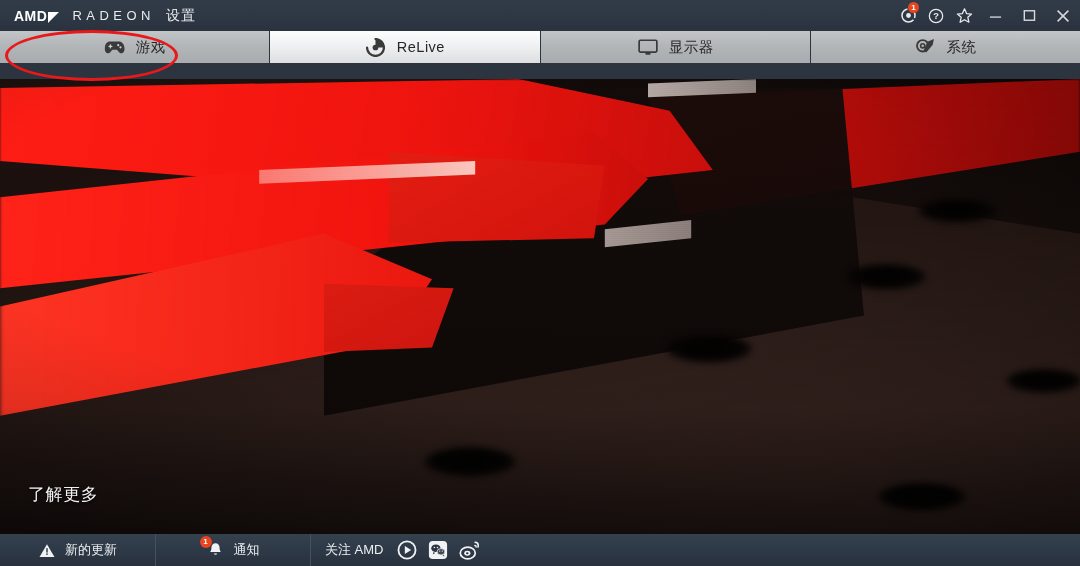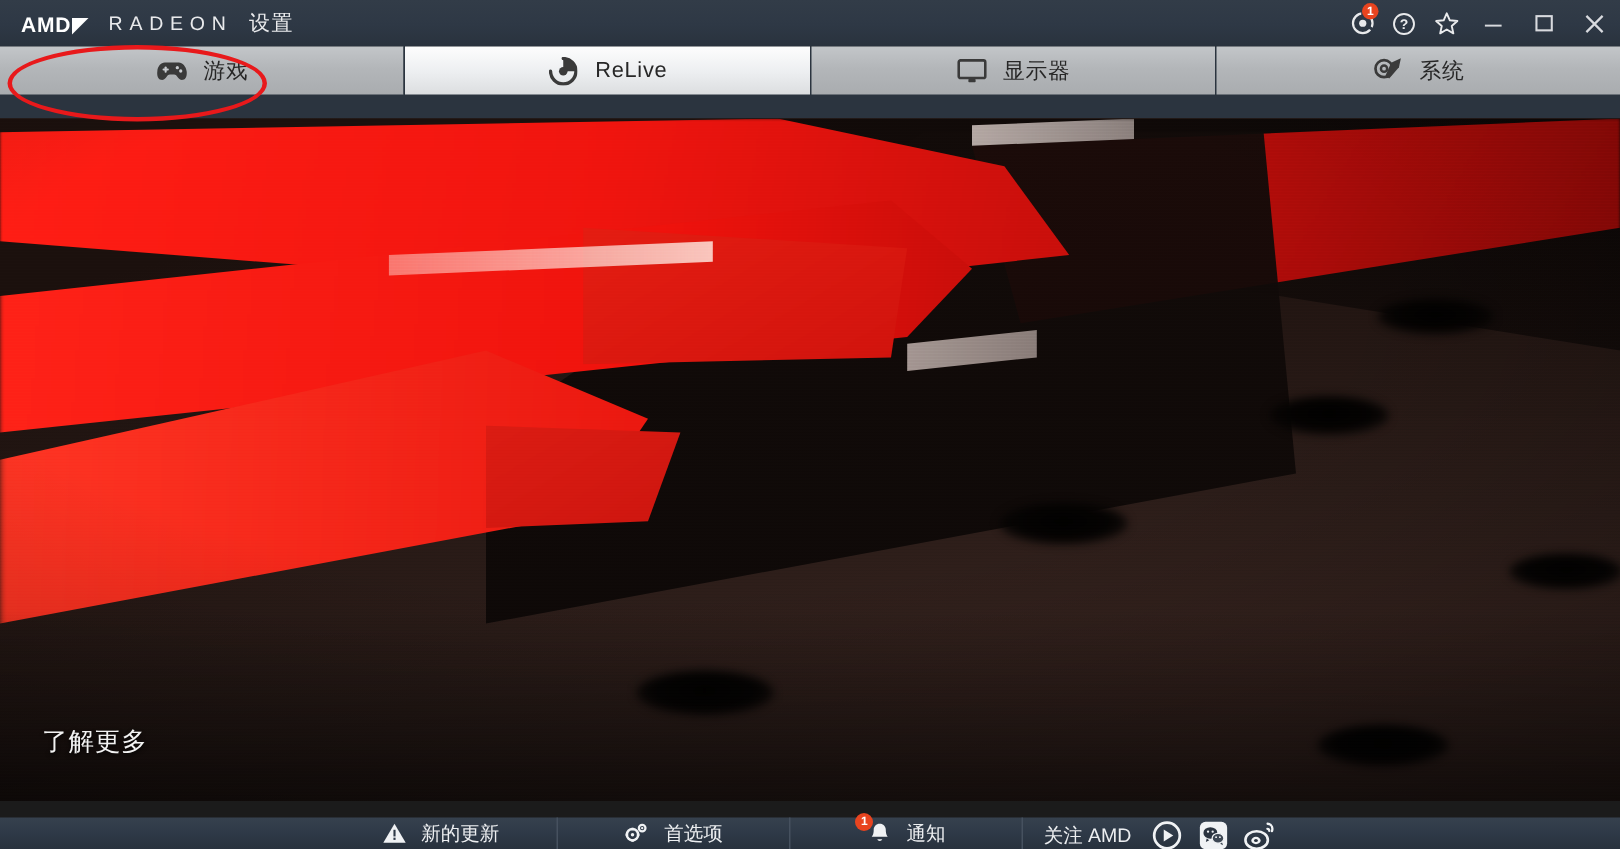--- a/index.html
+++ b/index.html
@@ -169,24 +169,23 @@
   }
 
   .learn-more {
     position:absolute; left:28px; bottom:28px;
     color:#f2f2f2; font-size:17px; letter-spacing:.6px;
     text-shadow:0 1px 3px rgba(0,0,0,.85); cursor:default;
   }
 
   
   .bottombar {
-    position:absolute; bottom:0; left:0; width:1080px; height:21px;
+    position:absolute; bottom:0; left:0; width:1080px; height:32px;
     display:flex; align-items:stretch;
     background:linear-gradient(180deg,#36414e 0%,#2e3947 50%,#28313d 100%);
-    justify-content:center;
   }
   .bitem {
     display:flex; align-items:center; justify-content:center; gap:9px;
     color:#eceef0; font-size:13px; position:relative; cursor:default;
     border-right:1px solid #46515f;
   }
   .bitem.w1 { width:156px; }
   .bitem.w2 { width:155px; }
   .bitem.w3 { width:155px; }
   .bitem.w4 { width:155px; }
@@ -354,35 +353,20 @@
       <span class="bicon">
         <svg width="16" height="15" viewBox="0 0 18 16">
           <path d="M9 .9 L17.4 15.2 H.6 Z" fill="#f0f2f4"></path>
           <rect x="8.2" y="5.4" width="1.6" height="5" fill="#2e3947"></rect>
           <rect x="8.2" y="11.3" width="1.6" height="1.7" fill="#2e3947"></rect>
         </svg>
       </span>
       <span>新的更新</span>
     </div>
 
-    <div class="bitem w2">
-      <span class="bicon">
-        <svg width="17" height="15" viewBox="0 0 19 17">
-          <circle cx="6.3" cy="9.6" r="4.3" fill="none" stroke="#f0f2f4" stroke-width="1.9"></circle>
-          <circle cx="6.3" cy="9.6" r="1.3" fill="#f0f2f4"></circle>
-          <circle cx="13.6" cy="4.6" r="2.5" fill="none" stroke="#f0f2f4" stroke-width="1.7"></circle>
-          <circle cx="13.6" cy="4.6" r=".9" fill="#f0f2f4"></circle>
-          <rect x="1.1" y="8.7" width="1.9" height="1.9" fill="#f0f2f4"></rect>
-          <rect x="9.6" y="8.7" width="1.9" height="1.9" fill="#f0f2f4"></rect>
-          <rect x="5.4" y="4.4" width="1.9" height="1.9" fill="#f0f2f4"></rect>
-          <rect x="5.4" y="13" width="1.9" height="1.9" fill="#f0f2f4"></rect>
-        </svg>
-      </span>
-      <span>首选项</span>
-    </div>
 
     <div class="bitem w3">
       <span class="bicon">
         <svg width="15" height="16" viewBox="0 0 16 17">
           <path d="M8 1.2c-2.5 0-4.3 1.9-4.3 4.3 0 3.9-1.5 5-1.5 5h11.6s-1.5-1.1-1.5-5c0-2.4-1.8-4.3-4.3-4.3z" fill="#f0f2f4"></path>
           <path d="M6.2 12.2a1.9 1.9 0 0 0 3.6 0z" fill="#f0f2f4"></path>
         </svg>
         <span class="bbadge">1</span>
       </span>
       <span>通知</span>

